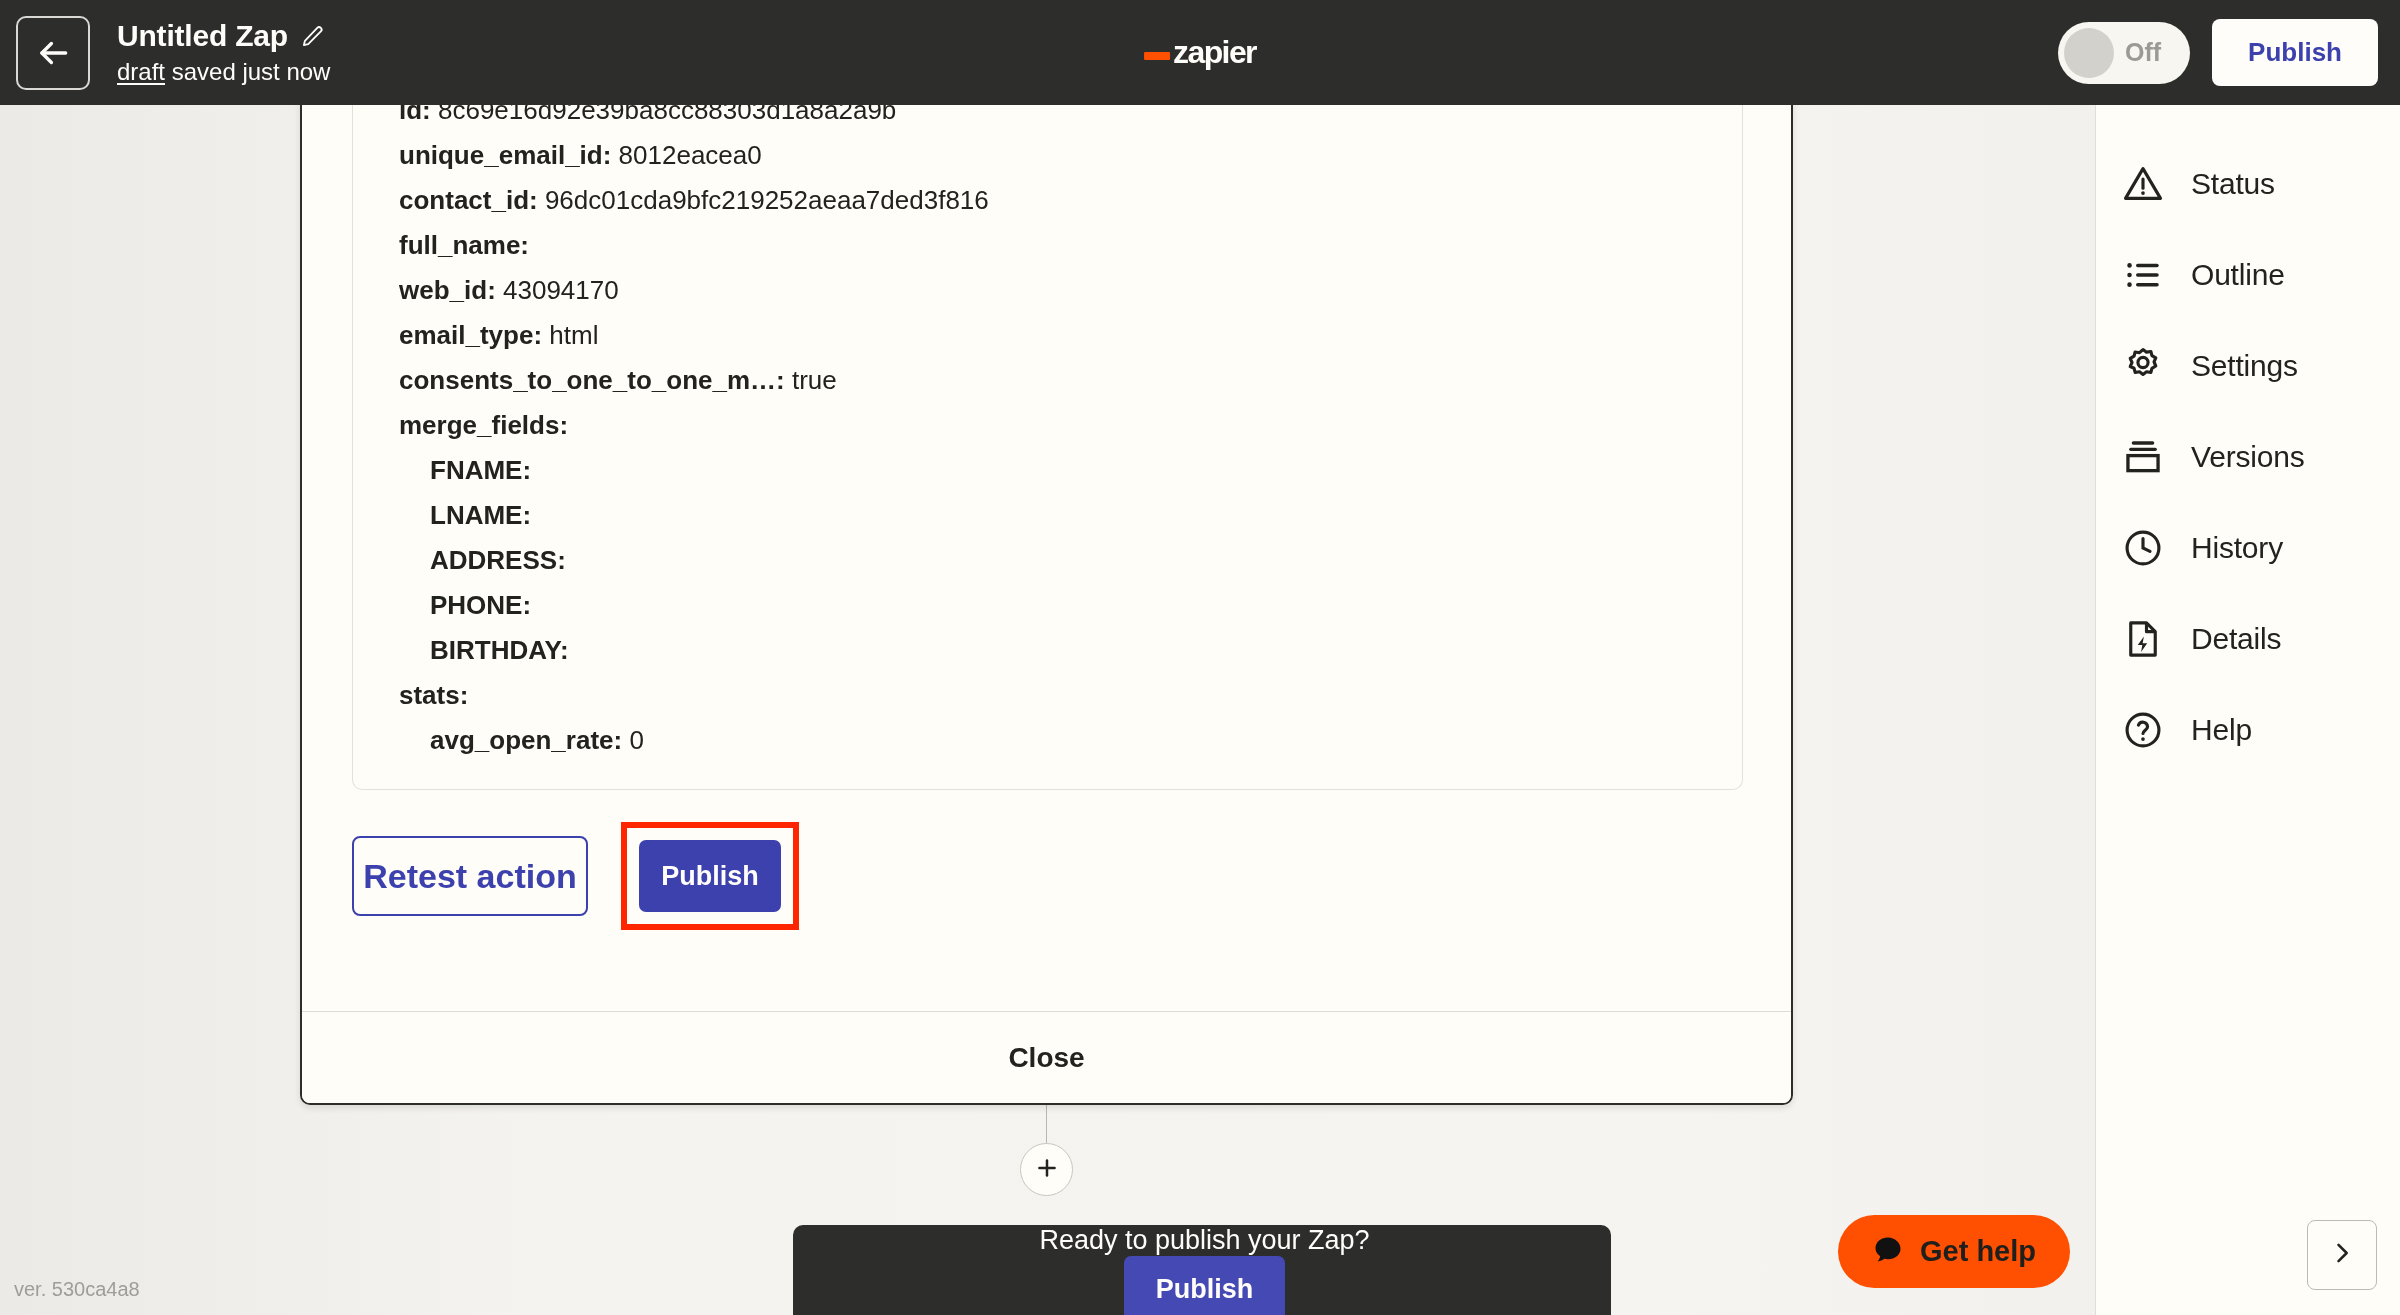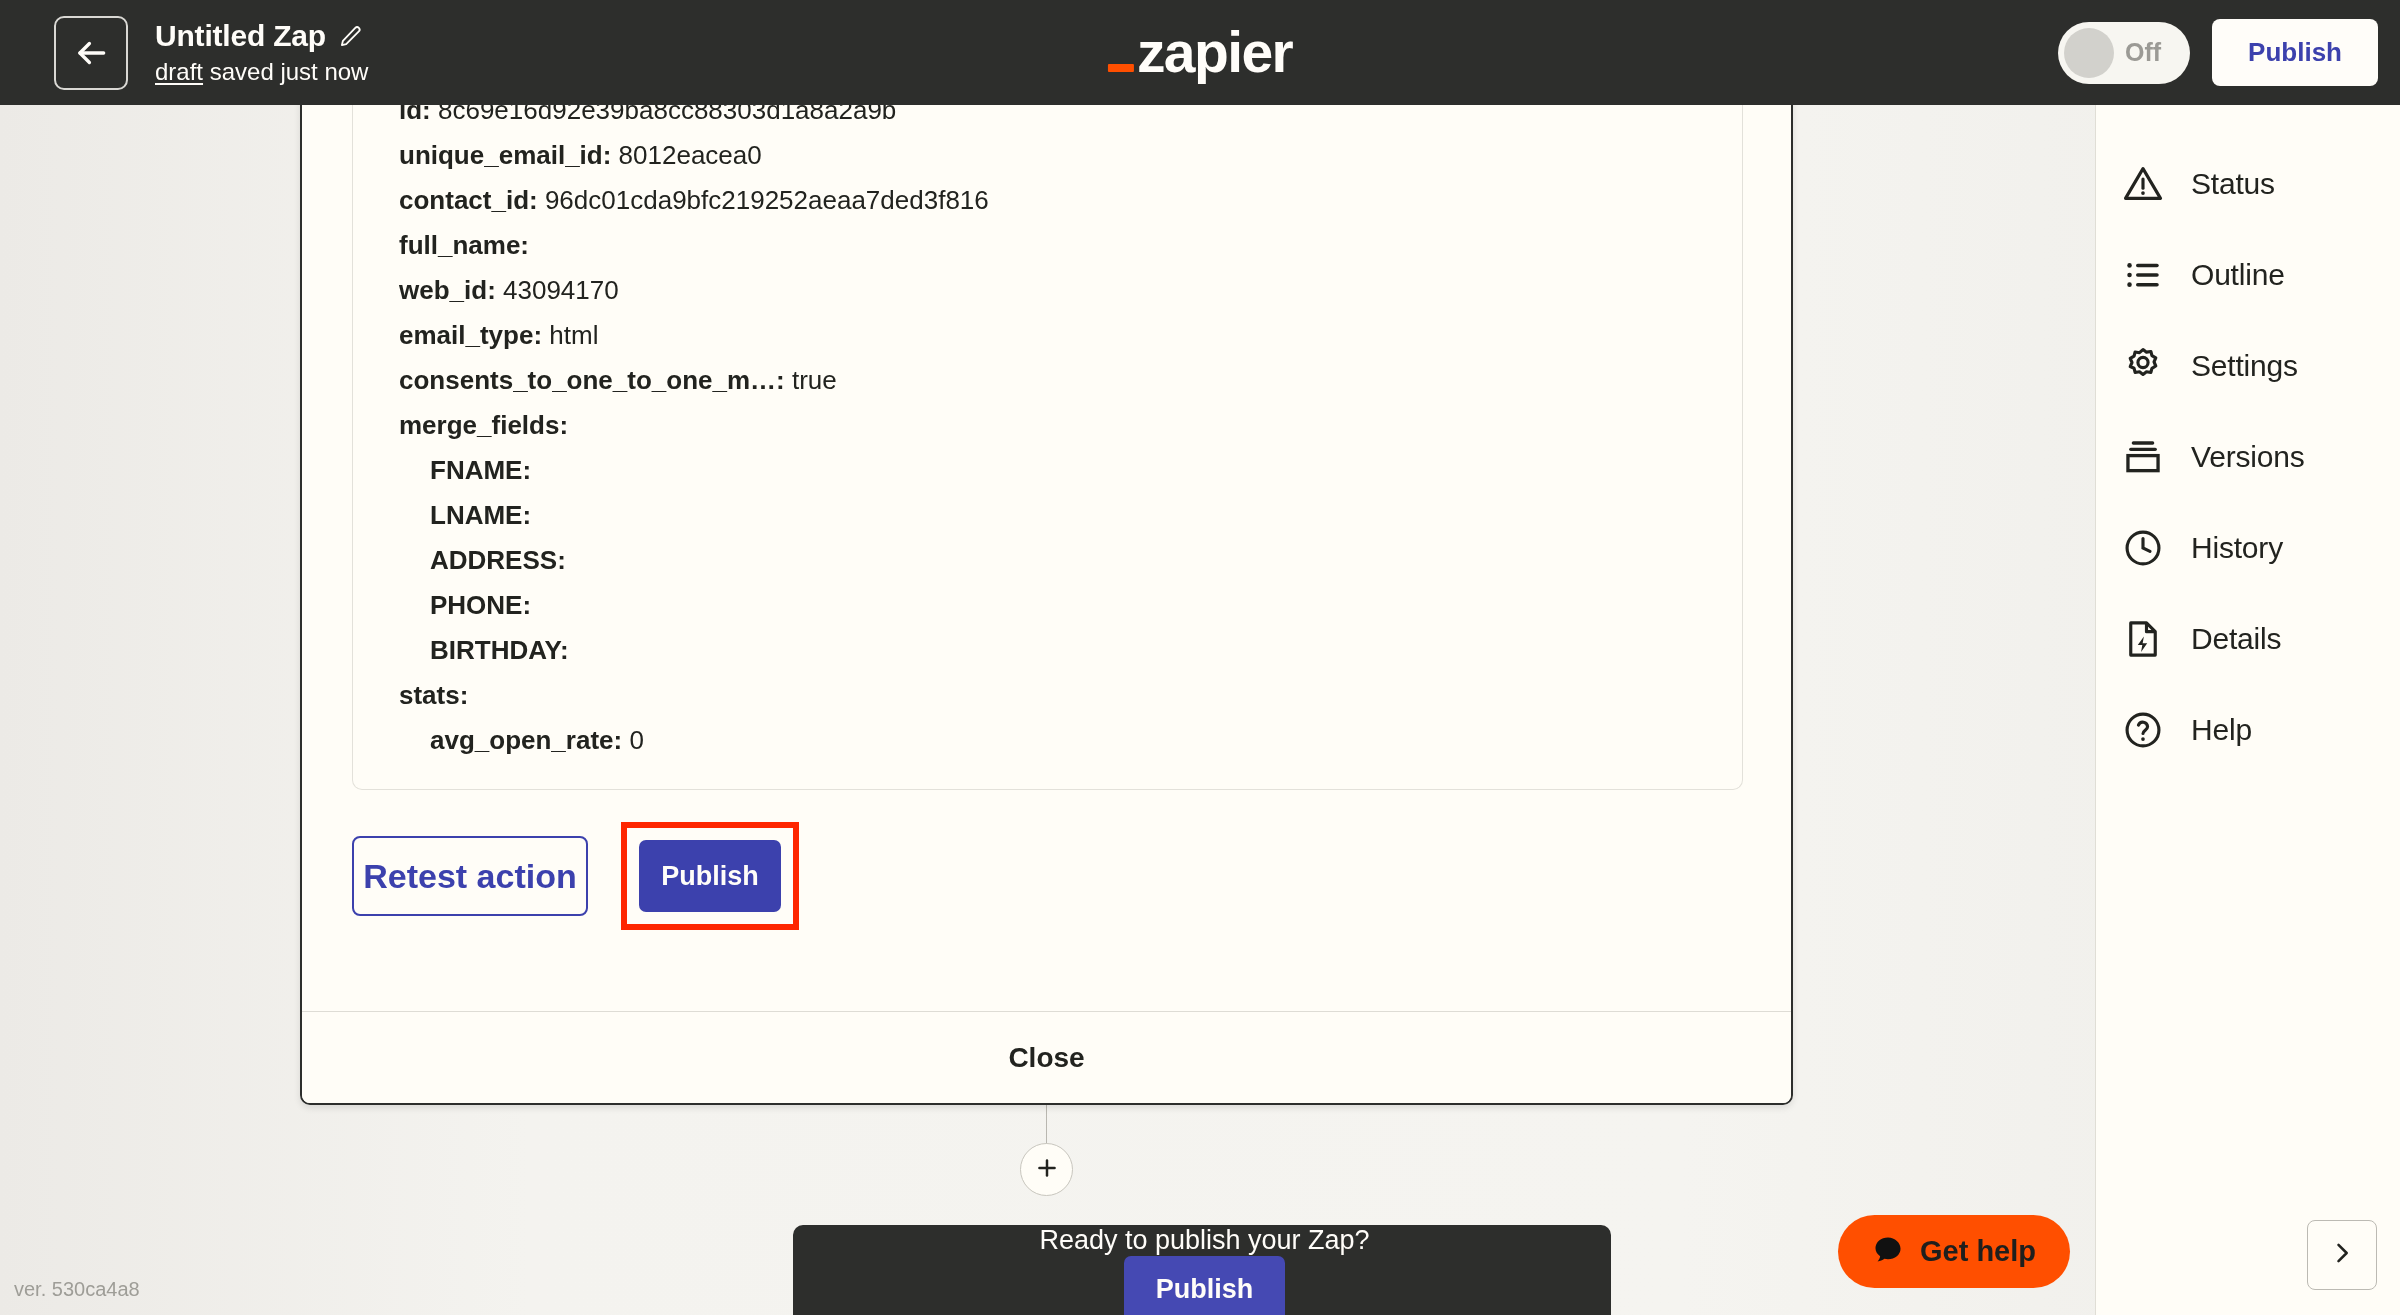--- a/index.html
+++ b/index.html
@@ -23,21 +23,20 @@
   
   #topbar {
     position: absolute;
     top: 0; left: 0;
     width: 2400px;
     height: 105px;
     background: #2d2e2c;
     display: flex;
     align-items: center;
     z-index: 40;
-    padding-left: 38px;
   }
 
   .back-btn {
     width: 74px; height: 74px;
     margin-left: 16px;
     border: 2px solid #d9d8d4;
     border-radius: 10px;
     display: flex; align-items: center; justify-content: center;
     cursor: pointer;
     background: transparent;
@@ -75,21 +74,21 @@
     gap: 3px;
   }
   .brand-dash {
     width: 26px; height: 8px;
     background: #ff4f00;
     margin-bottom: 7px;
     border-radius: 1px;
   }
   .brand-word {
     color: #fffdf9;
-    font-size: 57px;
+    font-size: 32px;
     font-weight: 700;
     letter-spacing: -1.6px;
     line-height: 0.92;
   }
 
   
   .topbar-right {
     position: absolute;
     right: 22px;
     display: flex;

